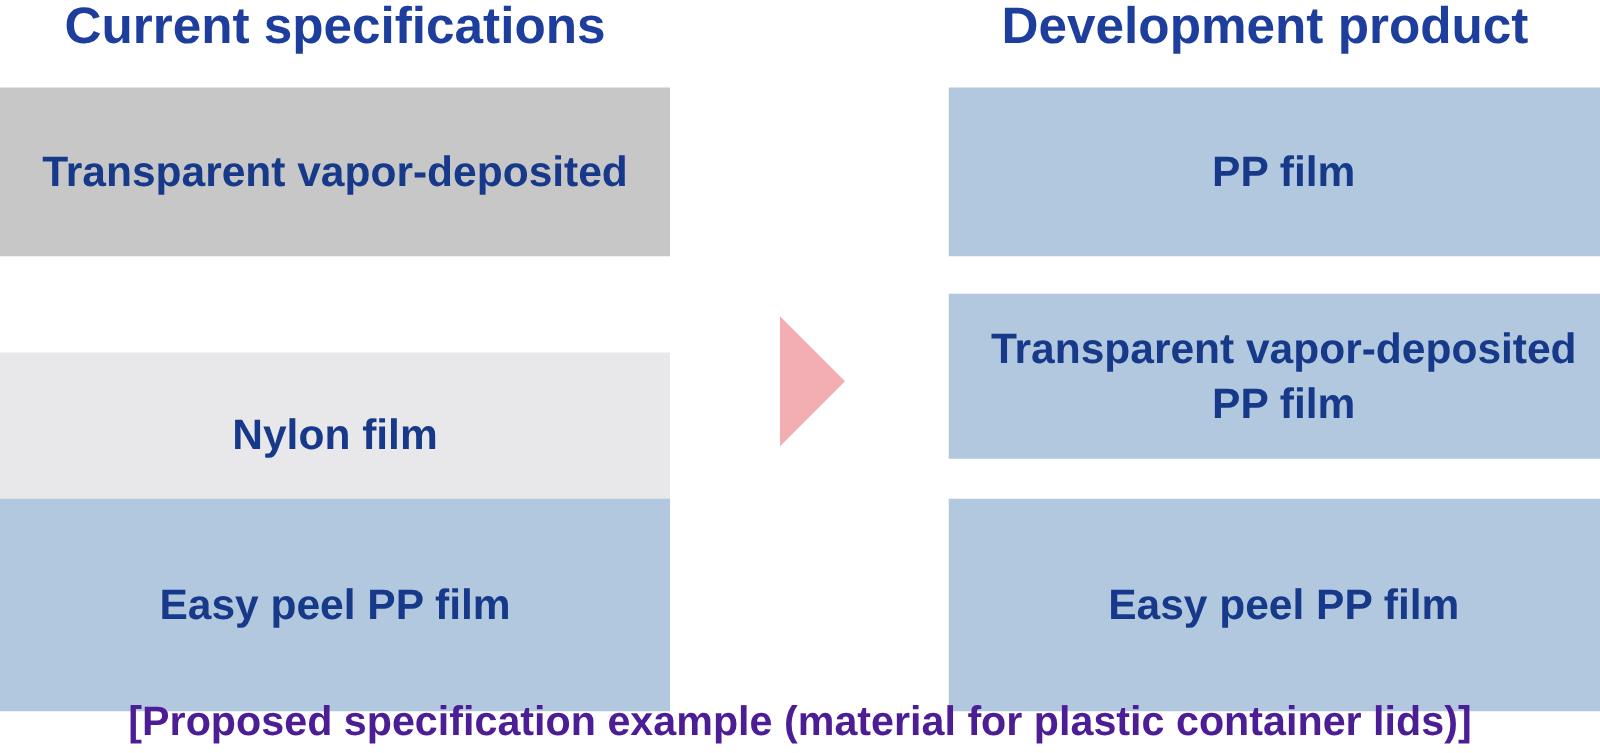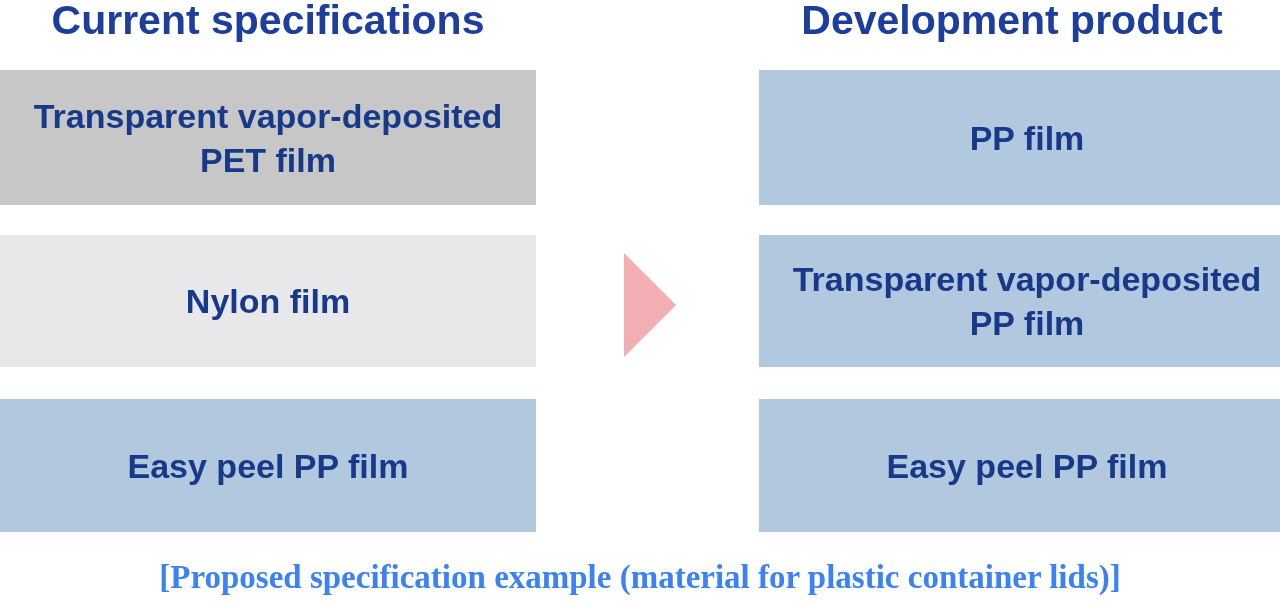--- a/index.html
+++ b/index.html
@@ -33,21 +33,21 @@
     position: absolute;
     display: flex;
     align-items: center;
     justify-content: center;
     text-align: center;
   }
   .box.col-left  { left: 0;     width: 536px; }
   .box.col-right { left: 744px; width: 536px; margin-left: 15px; }
   .box.row1 { top: 70px;  height: 135px; }
   .box.row2 { top: 235px; height: 132px; }
-  .box.row3 { top: 399px; height: 133px; }
+  .box.row3 { top: 399px; height: 170px; }
 
   .box-label {
     font-size: 34px;
     font-weight: 700;
     line-height: 44px;
     padding: 0 10px;
   }
   .box-label .line { display: block; }
 
   .arrow-triangle {
@@ -78,25 +78,24 @@
 
 <div class="canvas">
 
   <div class="col-title left" style="color: rgb(29, 62, 156);">Current specifications</div>
 
   <div class="col-title right" style="color: rgb(29, 62, 156);">Development product</div>
 
   <div class="box col-left row1" style="background-color: rgb(199, 199, 199); color: rgb(23, 57, 138);">
     <div class="box-label">
       <span class="line">Transparent vapor-deposited</span>
-      <span class="line">PET film</span>
     </div>
   </div>
 
-  <div class="box col-left row2" style="background-color: rgb(232, 232, 234); color: rgb(23, 57, 138);">
+  <div class="box col-left row2" style="background-color: rgb(232, 232, 234); color: rgb(23, 57, 138); margin-top: 47px;">
     <div class="box-label">
       <span class="line">Nylon film</span>
       <span class="line"></span>
     </div>
   </div>
 
   <div class="box col-left row3" style="background-color: rgb(178, 200, 222); color: rgb(23, 57, 138);">
     <div class="box-label">
       <span class="line">Easy peel PP film</span>
       <span class="line"></span>
@@ -119,15 +118,15 @@
     </div>
   </div>
 
   <div class="box col-right row3" style="background-color: rgb(178, 200, 222); color: rgb(23, 57, 138);">
     <div class="box-label">
       <span class="line">Easy peel PP film</span>
       <span class="line"></span>
     </div>
   </div>
 
-  <div class="caption" style="color: #3b82f6; font-family: Liberation Serif, serif;">[Proposed specification example (material for plastic container lids)]</div>
+  <div class="caption" style="color: #4c1d95;">[Proposed specification example (material for plastic container lids)]</div>
 
 </div>
 
 </body></html>

